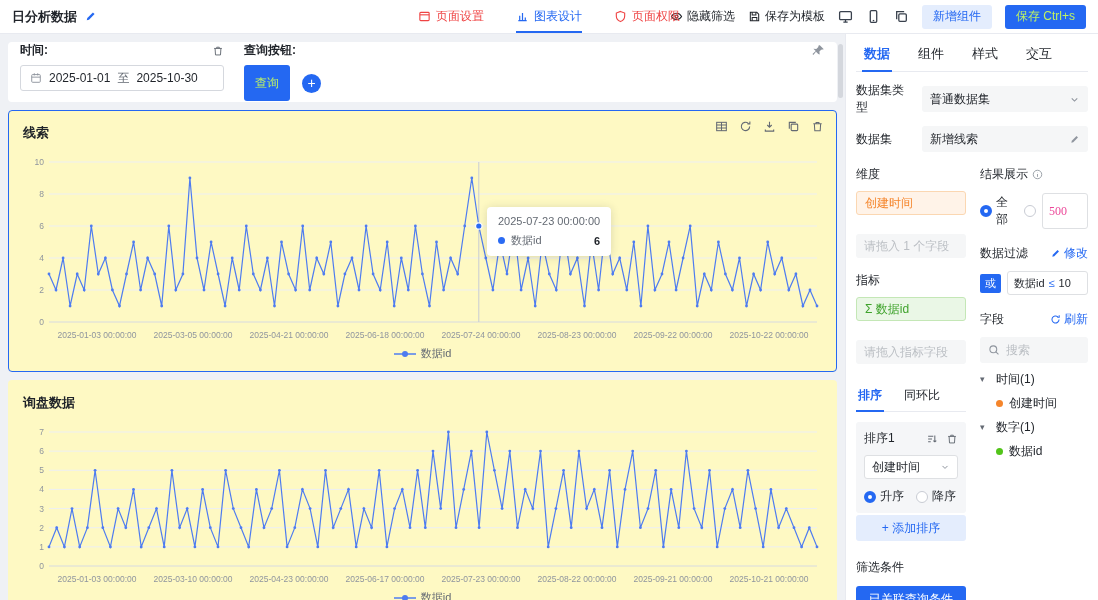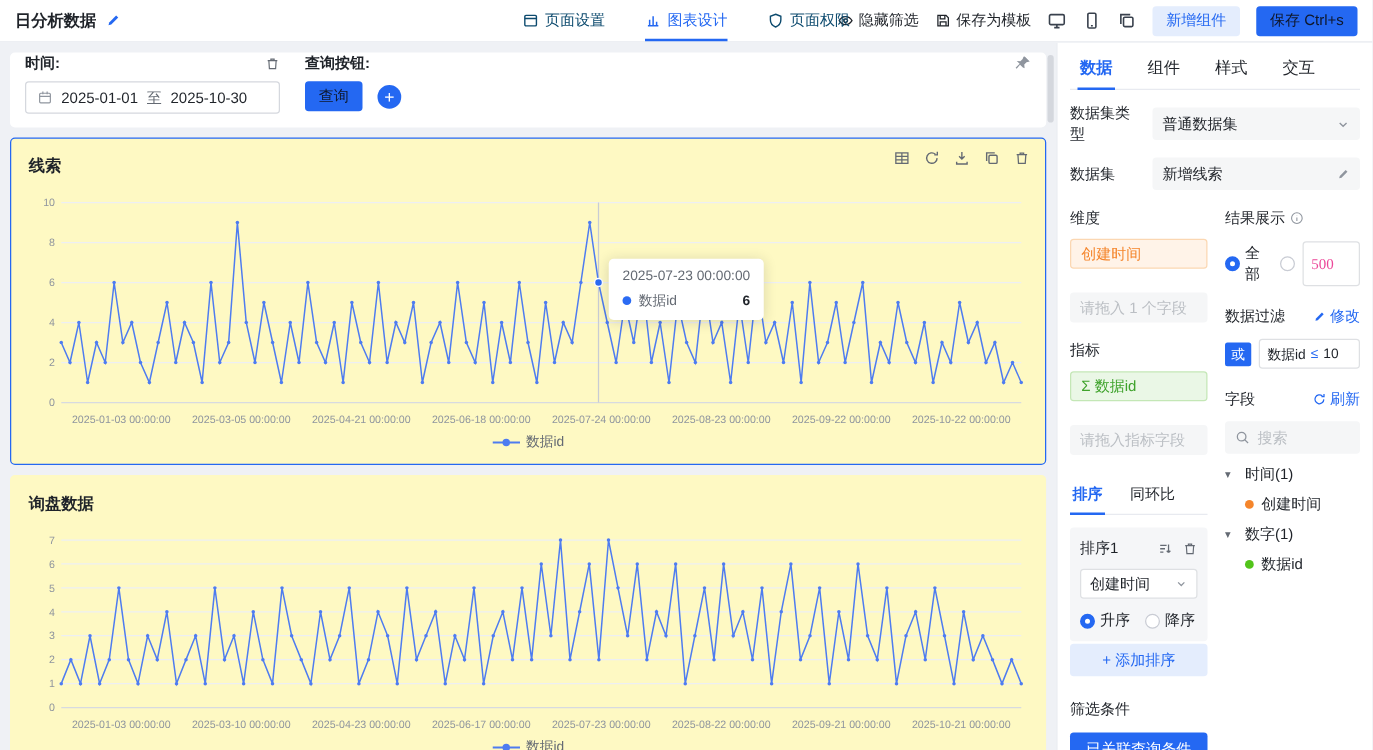--- a/index.html
+++ b/index.html
@@ -7,45 +7,45 @@
   body{font-family:"Liberation Sans","DejaVu Sans",sans-serif;font-size:12px;color:#1f2329;background:#eff1f5}
   .ic{display:block}
   .icon{display:inline-flex;align-items:center;justify-content:center;flex:none}
 
   
   .topbar{height:34px;background:#fff;display:flex;align-items:center;padding:16px 12px;border-bottom:1px solid #e8eaf0;position:relative;z-index:6}
   .tb-left{display:flex;align-items:center;gap:7px;width:230px}
   .tb-title{font-size:13px;font-weight:bold}
   .tb-edit{color:#2468f2;cursor:pointer}
   .tb-nav{display:flex;gap:32px;position:absolute;left:50%;transform:translateX(-50%);height:100%}
-  .tb-nav-item{display:flex;align-items:center;gap:5px;cursor:pointer;position:relative;color:#0c4a6e}
+  .tb-nav-item{display:flex;align-items:center;gap:5px;cursor:pointer;position:relative;color:#ef4444}
   .tb-nav-item.active{color:#2468f2}
   .tb-nav-item.active::after{content:"";position:absolute;left:0;right:0;bottom:0;height:2px;background:#2468f2}
   .tb-right{margin-left:auto;display:flex;align-items:center;gap:13px}
   .tb-action{display:flex;align-items:center;gap:4px;cursor:pointer;color:#1f2329}
   .tb-tool{color:#39414d;cursor:pointer}
   .btn{border-radius:3px;height:24px;display:inline-flex;align-items:center;padding:0 11px;cursor:pointer;font-size:12px;border:none;font-family:inherit}
   .btn-light{background:#e4edfd;color:#2468f2}
-  .btn-primary{background:#2468f2;color:#0f172a}
+  .btn-primary{background:#2468f2;color:#bef264}
 
   
   .main{display:flex;height:566px}
   .canvas{flex:1;padding:8px;overflow:hidden;position:relative;min-width:0}
   .canvas-scroll{position:absolute;right:2px;top:10px;width:5px;height:54px;background:#d4d7dd;border-radius:3px}
 
   
   .filterbar{background:#fff;border-radius:4px;height:60px;display:flex;padding:0 12px;margin-bottom:8px}
   .fgroup{display:flex;flex-direction:column;gap:6px}
   .flabel-row{display:flex;align-items:center;justify-content:space-between;font-weight:bold;font-size:12px}
   .ftrash{color:#646a73;cursor:pointer;font-weight:normal}
   .date-box{border:1px solid #d5d8de;border-radius:3px;height:26px;display:flex;align-items:center;gap:7px;padding:0 9px;background:#fff;width:204px;cursor:pointer}
   .date-to{color:#646a73}
   .fgroup2{margin-left:20px}
   .qrow{display:flex;align-items:center}
-  .query-btn{height:24px}
+  .query-btn{height:36px}
   .plus-btn{width:19px;height:19px;border-radius:50%;background:#2468f2;color:#fff;display:flex;align-items:center;justify-content:center;font-size:14px;line-height:1;margin-left:12px;cursor:pointer}
   .pin{margin-left:auto;color:#8f959e;cursor:pointer;align-self:flex-start;margin-top:2px}
 
   
   .chart-card{background:#fef9c3;border-radius:4px;border:1px solid transparent;position:relative}
   .chart-card.selected{border-color:#2468f2}
   .card-title{font-size:13px;font-weight:bold;padding:13px 14px 0}
   .card-toolbar{position:absolute;top:9px;right:12px;display:flex;gap:11px;color:#646a73}
   .card-toolbar .icon{cursor:pointer}
   .chart-svg{display:block;margin:10px 10px 0 12px}

